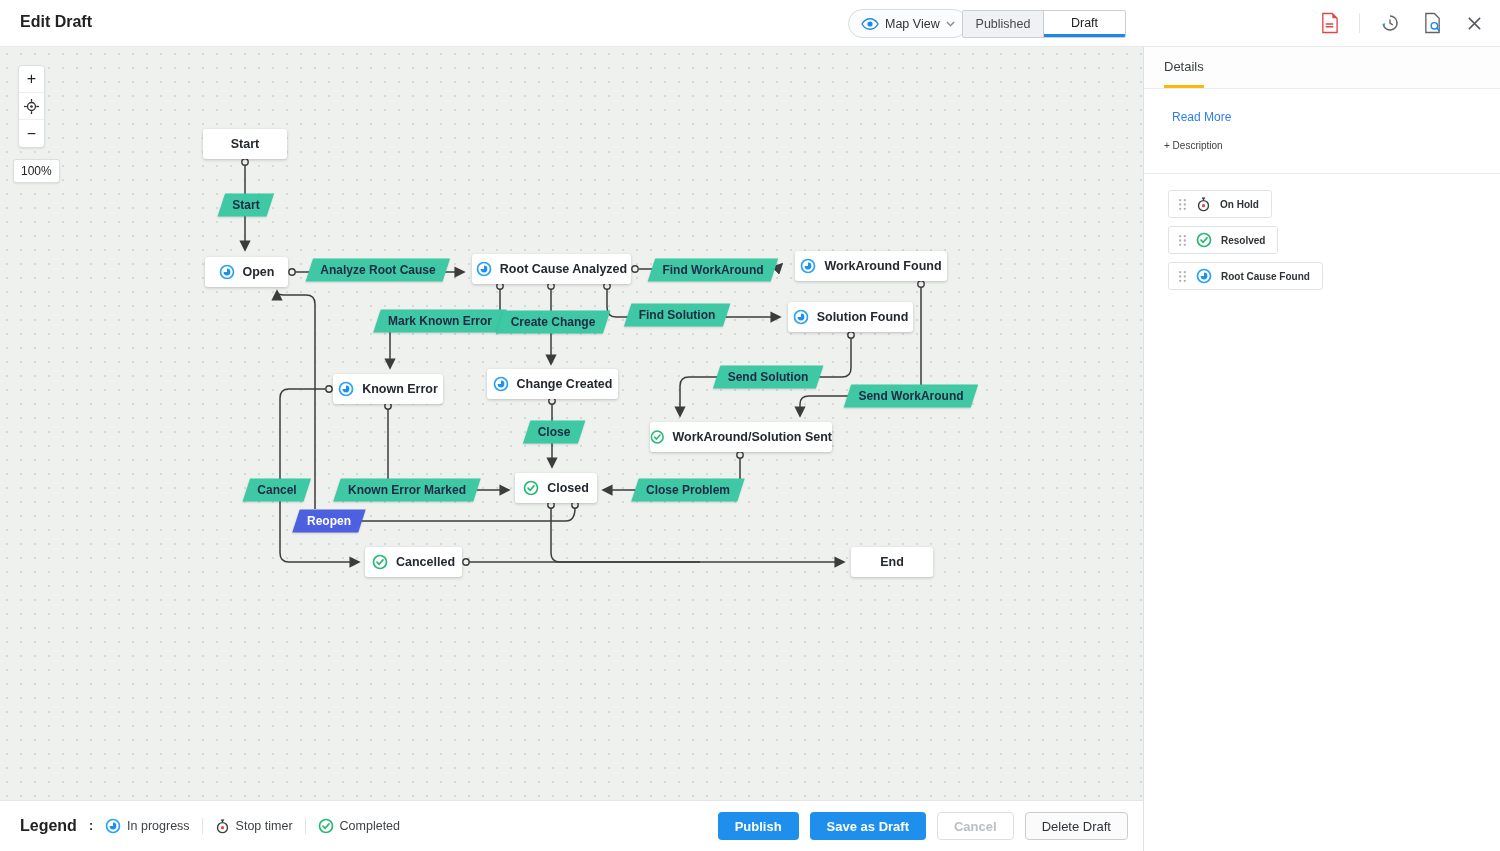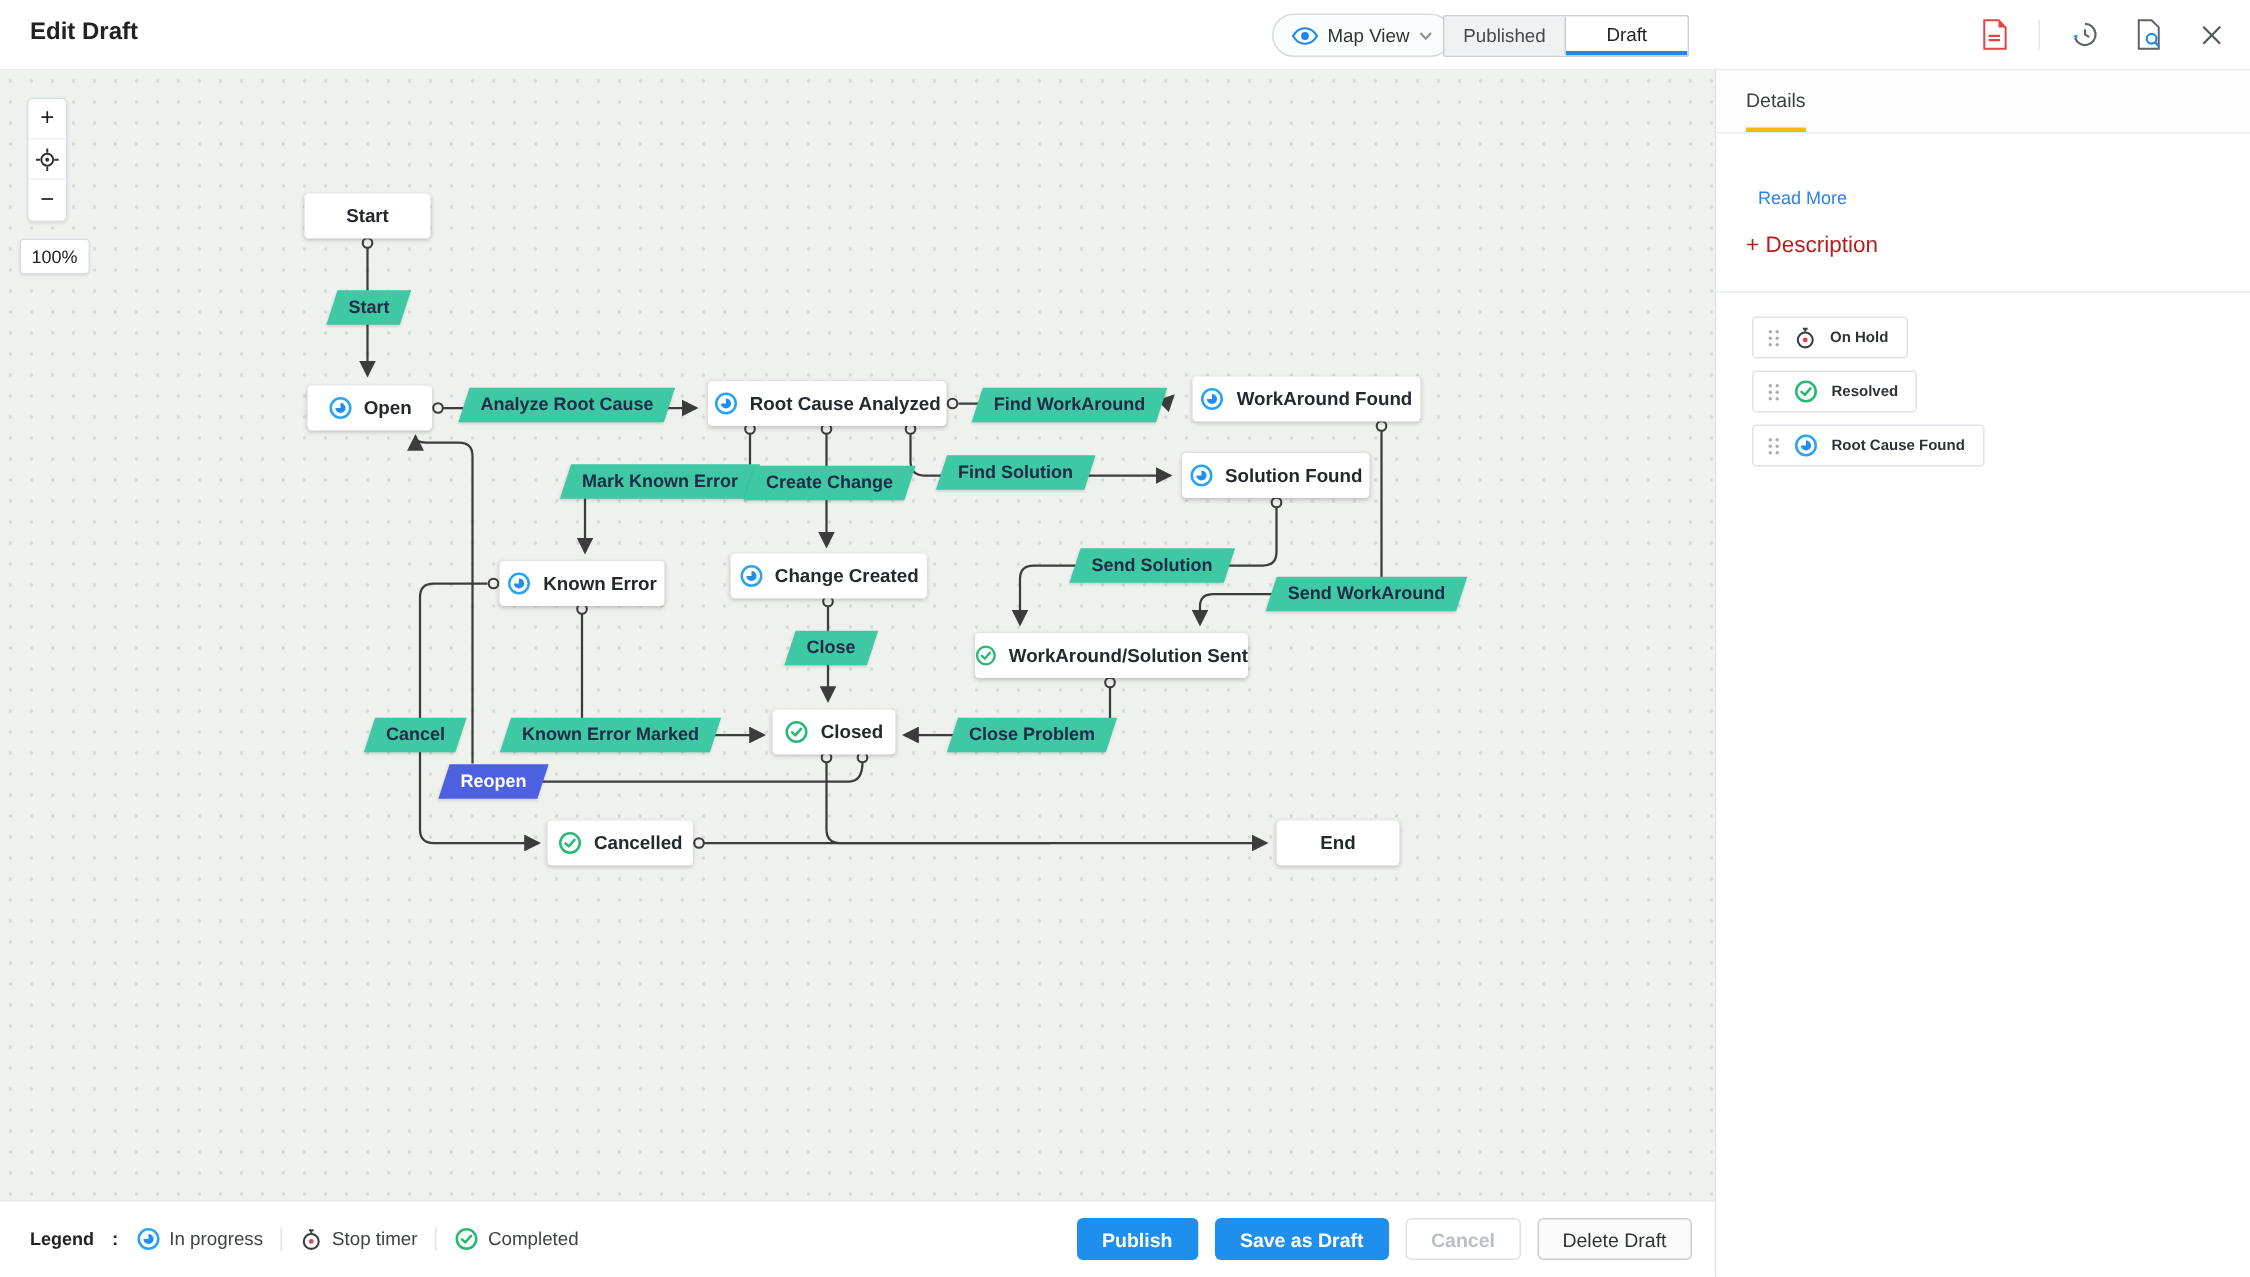--- a/index.html
+++ b/index.html
@@ -35,32 +35,32 @@
   .tr > span { display:inline-block; transform:skewX(18deg); }
   .tr.blue { background:#4c60e0; color:#fff; }
 
   
   .sidebar { position:absolute; left:1143px; top:47px; width:357px; height:804px; background:#fff; border-left:1px solid #dde1e5; z-index:20; }
   .sb-tabs { height:42px; border-bottom:1px solid #ededed; position:relative; background:#fdfdfd; }
   .sb-tab { position:absolute; left:20px; top:12px; font-size:13px; color:#3c4043; cursor:pointer; }
   .sb-tab-underline { position:absolute; left:20px; bottom:0; width:40px; height:3px; background:#f7ba0b; }
   .sb-titlerow { display:flex; align-items:flex-start; justify-content:space-between; padding:18px 17px 0 20px; }
   .sb-title { font-size:17px; font-weight:600; color:#202124; white-space:nowrap; }
-  .sb-readmore { font-size:12px; color:#2d7ff0; margin-top:18px; cursor:pointer; flex:none; margin-left:8px; }
-  .sb-desc { padding:16px 20px 0 20px; font-size:15px; color:#b91c1c; cursor:pointer; }
+  .sb-readmore { font-size:12px; color:#2d7ff0; margin-top:3px; cursor:pointer; flex:none; margin-left:8px; }
+  .sb-desc { padding:16px 20px 0 20px; font-size:10px; color:#404040; cursor:pointer; }
   .sb-divider { margin-top:22px; border-top:1px solid #e8eaed; }
   .sb-dragdrop { padding:18px 20px 0 20px; font-size:13px; font-weight:700; color:#4b4f54; }
   .chips { padding:16px 0 0 24px; display:flex; flex-direction:column; gap:8px; align-items:flex-start; }
   .chip { display:inline-flex; align-items:center; gap:9px; height:28px; padding:0 12px 0 9px; background:#fff; border:1px solid #dfe2e6; border-radius:3px; cursor:grab; }
   .chip .clbl { font-size:10px; font-weight:600; color:#2f3337; white-space:nowrap; }
 
   
   .footer { position:absolute; left:0; top:800px; width:1143px; height:51px; background:#fff; border-top:1px solid #e4e6e8; display:flex; align-items:center; z-index:25; }
   .legend { display:flex; align-items:center; gap:12px; padding-left:20px; }
-  .legend .ltitle { font-size:12px; font-weight:700; color:#222; }
+  .legend .ltitle { font-size:16px; font-weight:700; color:#222; }
   .legend .lsep { font-size:12.5px; font-weight:700; color:#222; }
   .litem { display:flex; align-items:center; gap:6px; font-size:12.5px; color:#3f4347; }
   .ldiv { width:1px; height:16px; background:#e1e3e6; }
   .fbtns { position:absolute; right:15px; display:flex; gap:11px; }
   .btn { height:28px; border-radius:4px; font-size:13px; font-weight:600; padding:0 16px; display:flex; align-items:center; cursor:pointer; border:1px solid transparent; font-family:"Liberation Sans", sans-serif; }
   .btn.primary { background:#1f8fee; color:#fff; }
   .btn.disabled { background:#fff; border-color:#dcdfe3; color:#b9bfc6; cursor:default; }
   .btn.plain { background:#fbfbfc; border-color:#c9cdd2; color:#2e3338; font-weight:500; }
 </style>
 </head>

